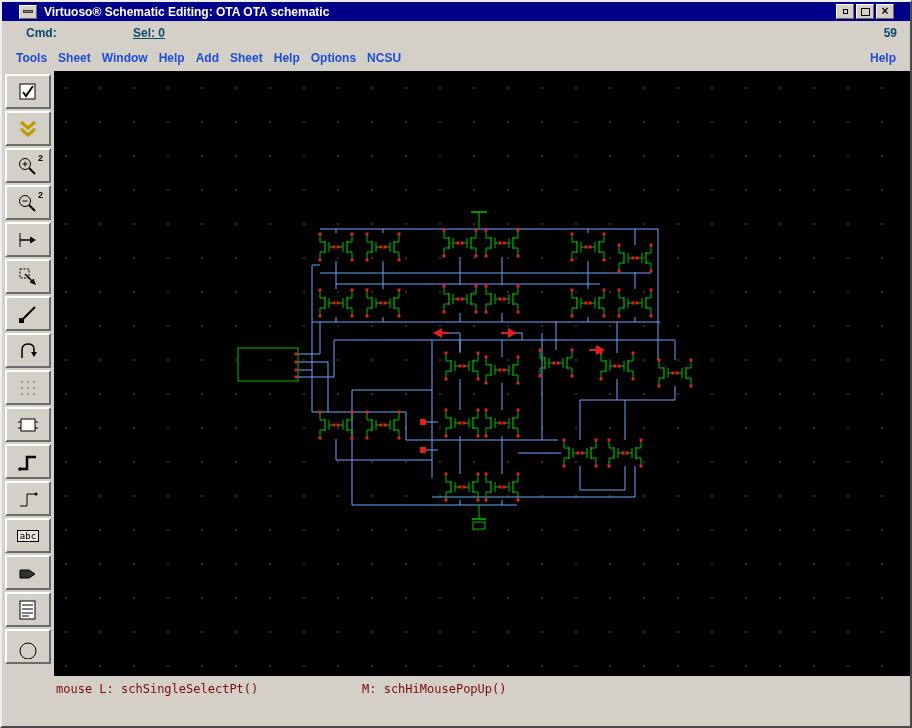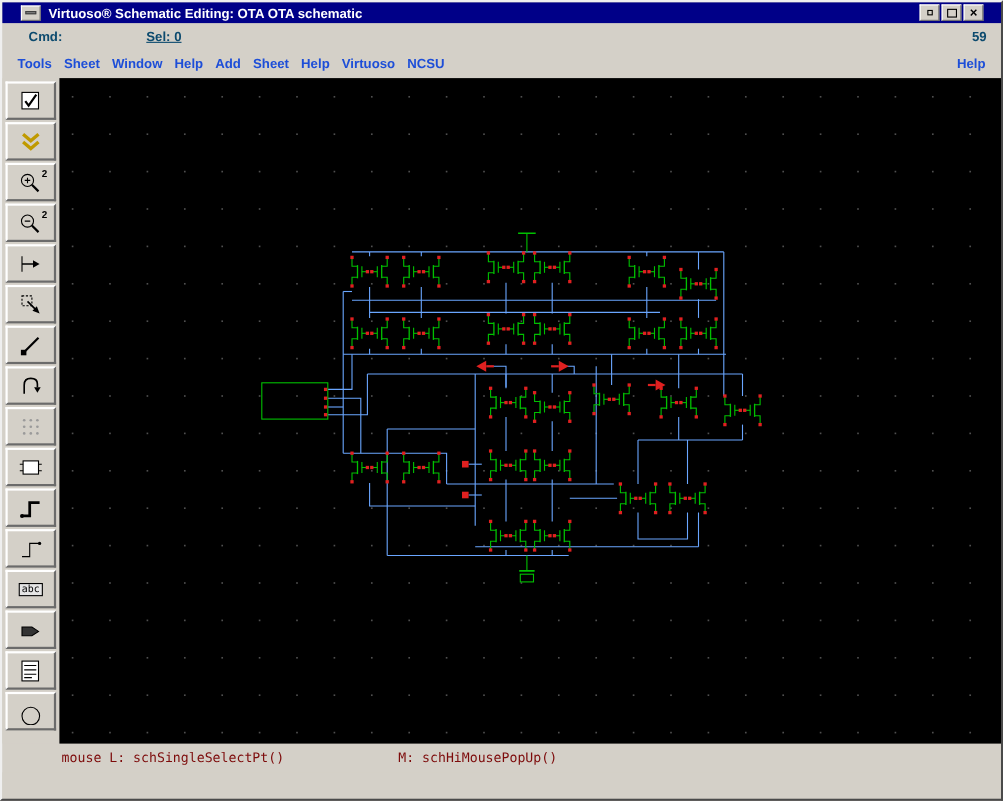--- a/index.html
+++ b/index.html
@@ -72,21 +72,21 @@
   </div>
 
   <div class="menurow">
     <span class="menu-item">Tools</span>
     <span class="menu-item">Sheet</span>
     <span class="menu-item">Window</span>
     <span class="menu-item">Help</span>
     <span class="menu-item">Add</span>
     <span class="menu-item">Sheet</span>
     <span class="menu-item">Help</span>
-    <span class="menu-item">Virtuoso</span>
+    <span class="menu-item">Options</span>
     <span class="menu-item">NCSU</span>
     <span class="menu-item menu-help">Help</span>
   </div>
 
   <div class="bodyrow">
     <div class="toolbar">
 
       <div class="toolbtn">
         <svg width="24" height="24">
           <rect x="4" y="4" width="15" height="15" fill="#fff" stroke="#000"></rect>

